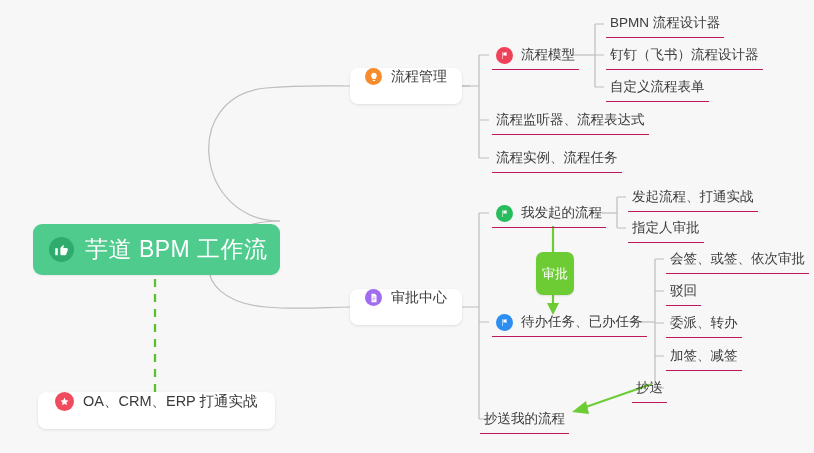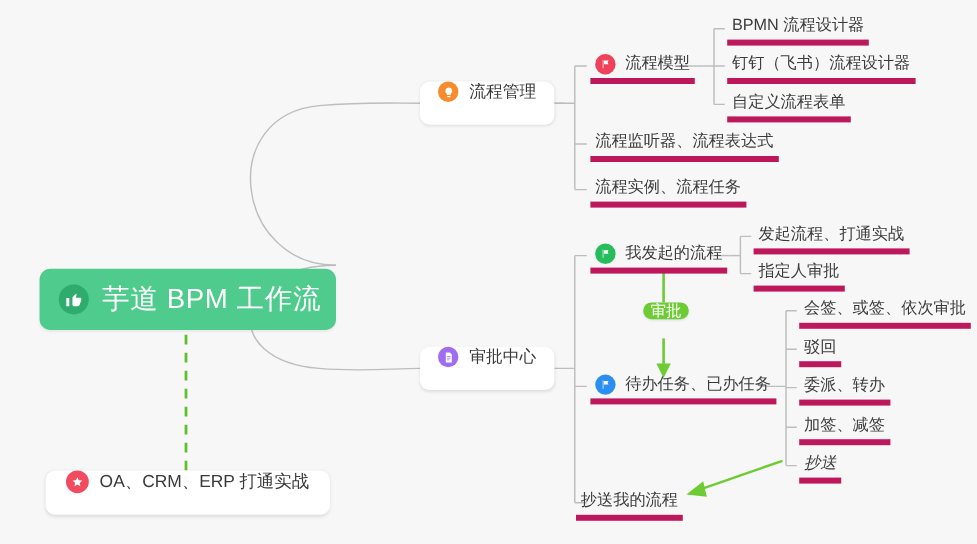--- a/index.html
+++ b/index.html
@@ -114,32 +114,32 @@
   .leaf {
     position: absolute;
     font-size: 13.5px;
     color: #3c3c3c;
     white-space: nowrap;
     display: flex;
     align-items: center;
     height: 29px;
     padding: 0 4px 0 4px;
     box-sizing: border-box;
-    border-bottom: 5px solid #be185d;
+    border-bottom: 1px solid #be185d;
   }
   .leaf .leaf-label { line-height: 1; }
   .leaf .icon-circle { margin-right: 8px; }
 
   
   .badge-shenpi {
     position: absolute;
     left: 536px;
     top: 252px;
     width: 38px;
-    height: 14px;
+    height: 43px;
     background: #6dcc34;
     border-radius: 7px;
     display: flex;
     align-items: center;
     justify-content: center;
     color: #ffffff;
     font-size: 13px;
     box-shadow: 0 1px 2px rgba(0,0,0,0.10);
   }
 </style>
@@ -281,21 +281,21 @@
   </div>
   <div class="leaf" style="left:666px; top:277px;">
     <span class="leaf-label">驳回</span>
   </div>
   <div class="leaf" style="left:666px; top:309px;">
     <span class="leaf-label">委派、转办</span>
   </div>
   <div class="leaf" style="left:666px; top:342px;">
     <span class="leaf-label">加签、减签</span>
   </div>
-  <div class="leaf" style="left:666px; top:374px;font-style:italic;">
+  <div class="leaf" style="left:632px; top:374px;">
     <span class="leaf-label">抄送</span>
   </div>
 
   <div class="leaf" style="left:480px; top:405px;">
     <span class="leaf-label">抄送我的流程</span>
   </div>
 
   <div class="card-node" id="node-oa-crm-erp">
     <span class="icon-circle icon-star">
       <svg width="11" height="11" viewBox="0 0 24 24" fill="#ffffff">

